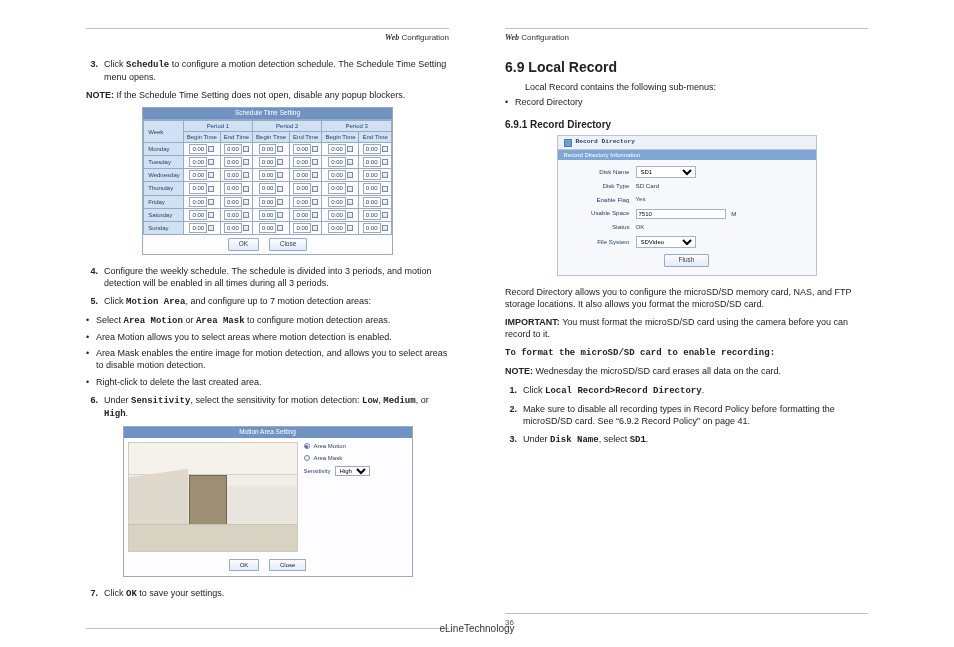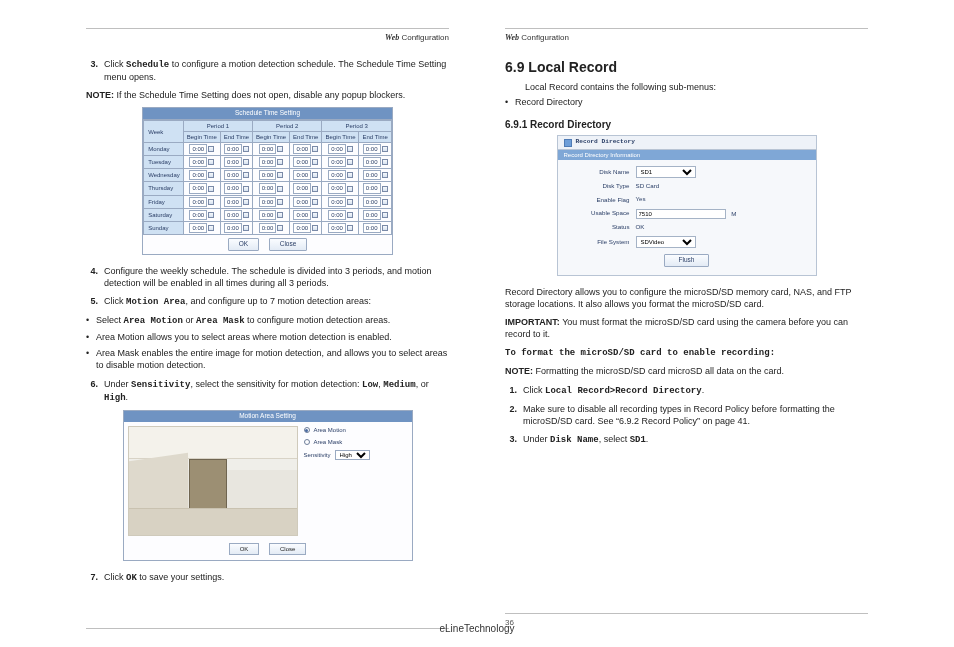--- a/index.html
+++ b/index.html
@@ -458,20 +458,21 @@
           </span>
         </li>
       </ol>
 
       <ul class="bullets indent">
         <li>
           <span>Select </span><b>Area Motion</b><span> or </span><b>Area Mask</b><span> to configure motion detection areas.</span>
         </li>
         <li>Area Motion allows you to select areas where motion detection is enabled.</li>
         <li>Area Mask enables the entire image for motion detection, and allows you to select areas to disable motion detection.</li>
+        <li>Right-click to delete the last created area.</li>
       </ul>
 
       <ol class="steps">
         <li>
           <span class="num">6.</span>
           <span class="txt">
             <span>Under </span><b>Sensitivity</b><span>, select the sensitivity for motion detection: </span><b>Low</b><span>, </span><b>Medium</b><span>, or </span><b>High</b><span>.</span>
           </span>
         </li>
       </ol>
@@ -577,21 +578,21 @@
           </div>
         </div>
       </div>
 
       <p>Record Directory allows you to configure the microSD/SD memory card, NAS, and FTP storage locations. It also allows you format the microSD/SD card.</p>
       <p>
         <span class="note-label">IMPORTANT:</span><span> You must format the microSD/SD card using the camera before you can record to it.</span>
       </p>
       <p><b>To format the microSD/SD card to enable recording:</b></p>
       <p class="indent">
-        <span class="note-label">NOTE:</span><span> Formatting the microSD/SD card microSD all data on the card.</span>
+        <span class="note-label">NOTE:</span><span> Wednesday the microSD/SD card erases all data on the card.</span>
       </p>
 
       <ol class="steps">
         <li>
           <span class="num">1.</span>
           <span class="txt">
             <span>Click </span><b>Local Record&gt;Record Directory</b><span>.</span>
           </span>
         </li>
         <li>

